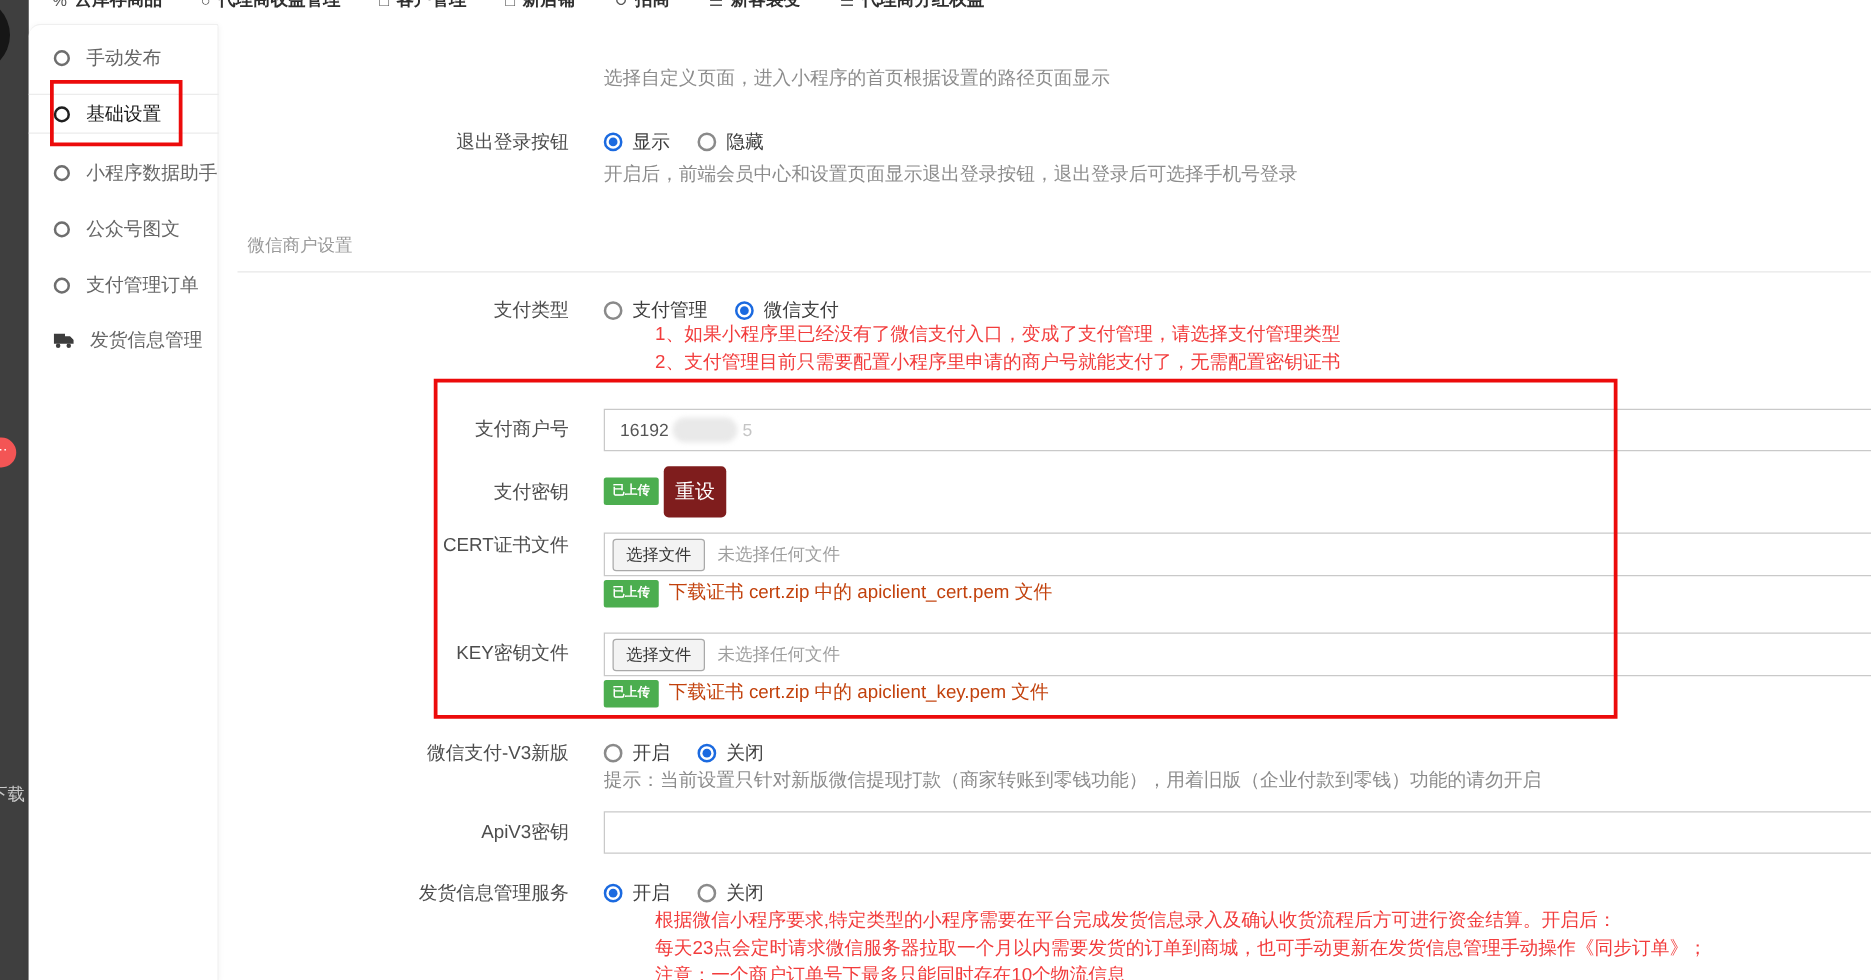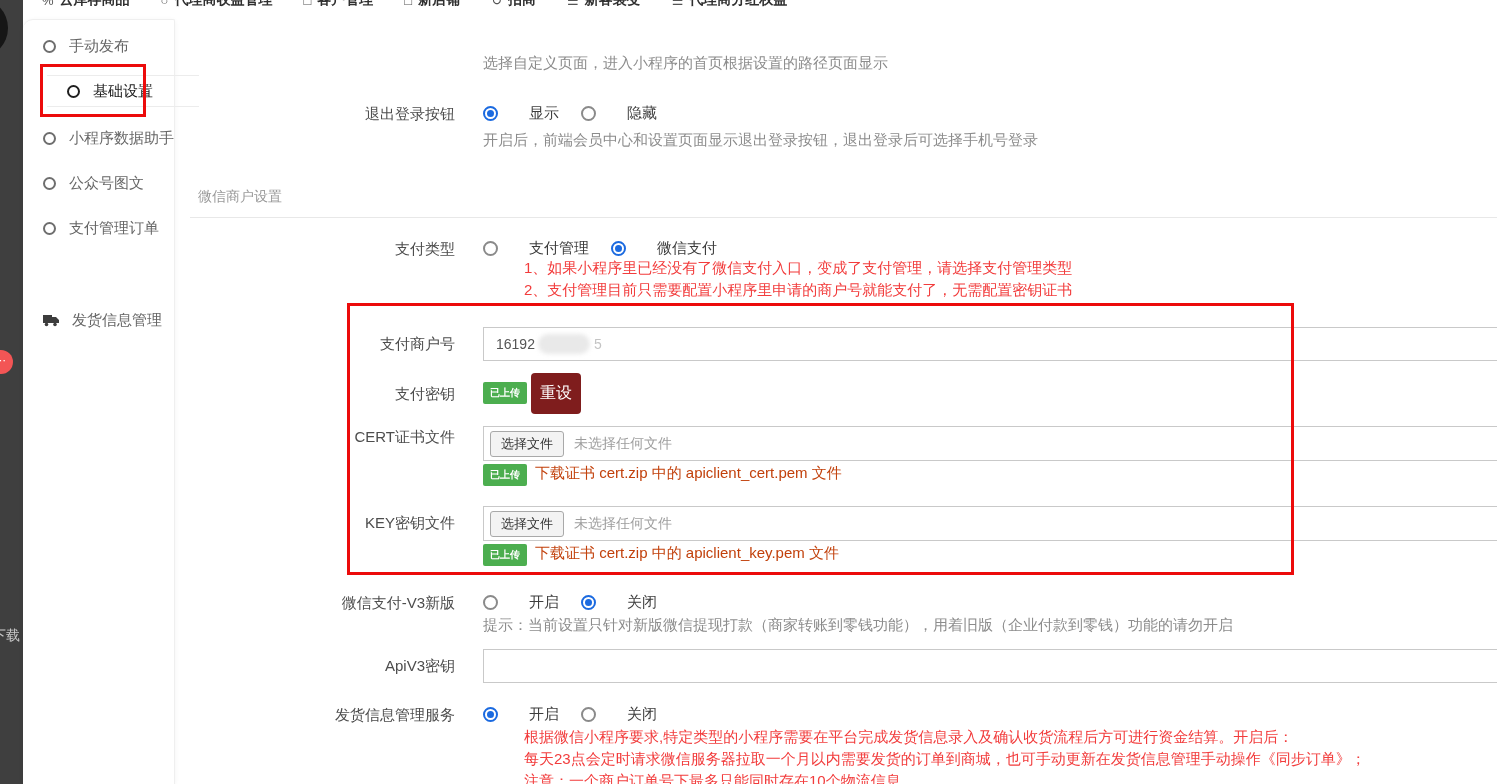--- a/index.html
+++ b/index.html
@@ -30,21 +30,21 @@
   .truck-icon svg { display:block; }
   #sidebar-red-box { position:absolute; left:40px; top:64px; width:106px; height:53px; border:3px solid #ec0b0b; z-index:5; pointer-events:none; }
   
   .gray-text { position:absolute; font-size:15px; color:#8c8c8c; line-height:17px; white-space:nowrap; }
   .red-text  { position:absolute; font-size:15px; color:#f23c3c; line-height:17px; white-space:nowrap;margin-left:40px; }
   .flabel { position:absolute; left:280px; width:175px; text-align:right; font-size:15px; color:#4d4d4d; line-height:17px; white-space:nowrap; }
   #section-title { position:absolute; left:198px; top:188px; font-size:14px; color:#9a9a9a; }
   #section-divider { position:absolute; left:190px; top:217px; right:0; height:1px; background:#e8e8e8; }
   
   .radio-row { position:absolute; left:483px; display:flex; align-items:center; }
-  .radio { display:inline-flex; align-items:center; cursor:pointer;gap:23px; }
+  .radio { display:inline-flex; align-items:center; cursor:pointer; }
   .radio + .radio { margin-left:22px; }
   .rdot { position:relative; width:15px; height:15px; border:2px solid #8a8a8a; border-radius:50%; background:#fff; margin-right:8px; flex:0 0 auto; }
   .rdot.on { border-color:#1b6ae0; }
   .rdot.on::after { content:""; position:absolute; left:2px; top:2px; right:2px; bottom:2px; border-radius:50%; background:#1b6ae0; }
   .rlabel { font-size:15px; color:#3d3d3d; }
   
   .text-input { position:absolute; left:483px; width:1020px; height:34px; border:1px solid #c9c9c9; background:#fff;
     display:flex; align-items:center; padding-left:12px; font-size:14px; color:#555; }
   input.text-input { outline:none; }
   .blur-patch { display:inline-block; width:52px; height:20px; margin-left:3px; border-radius:10px; background:#e9e9e9; filter:blur(2px); }
@@ -103,37 +103,37 @@
         <span class="menu-icon">☰</span>
         <span>代理商分红权益</span>
       </span>
   </div>
 
   <div id="sidebar">
     <div class="side-item" style="top:10px;">
         <span class="ring"></span>
         <span>手动发布</span>
       </div>
-    <div class="side-item active" style="top:55px;margin-left:24px;">
+    <div class="side-item active" style="top:55px;">
         <span class="ring"></span>
         <span>基础设置</span>
       </div>
     <div class="side-item" style="top:102px;">
         <span class="ring"></span>
         <span>小程序数据助手</span>
       </div>
     <div class="side-item" style="top:147px;">
         <span class="ring"></span>
         <span>公众号图文</span>
       </div>
     <div class="side-item" style="top:192px;">
         <span class="ring"></span>
         <span>支付管理订单</span>
       </div>
-    <div class="side-item" style="top:236px;margin-top:48px;">
+    <div class="side-item" style="top:236px;">
       <span class="truck-icon" style="flex:0 0 auto;">
         <svg width="16" height="13" viewBox="0 0 16 13">
             <path fill="#3d3d3d" d="M0 1h9v8H0zM9 3h4l3 3v3H9z"></path>
             <circle cx="3.5" cy="10.5" r="1.8" fill="#3d3d3d"></circle>
             <circle cx="12" cy="10.5" r="1.8" fill="#3d3d3d"></circle>
           </svg>
       </span>
       <span>发货信息管理</span>
     </div>
   </div>

